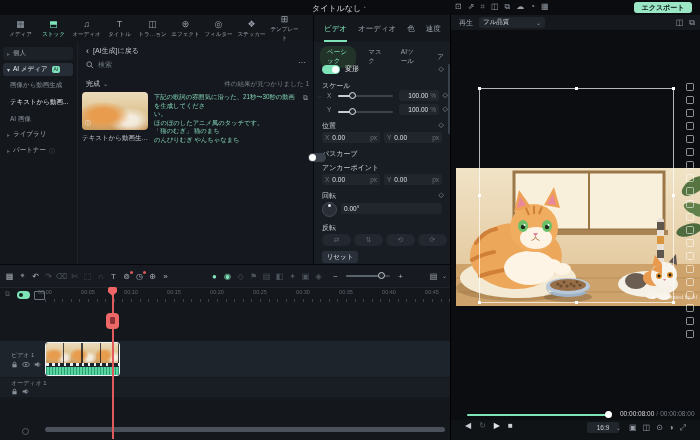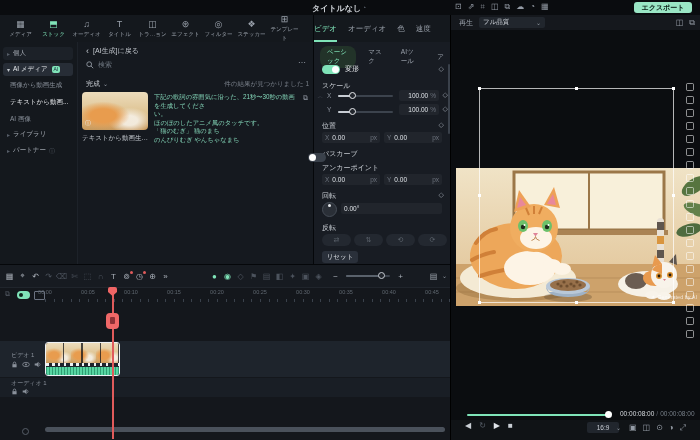--- a/index.html
+++ b/index.html
@@ -78,21 +78,21 @@
      linear-gradient(180deg,#ecdcbc 0%,#dec392 55%,#c8995c 100%);}
   .wave{background:repeating-linear-gradient(90deg,#2f9e73 0 1px,#57d6a2 1px 3px);}
   svg{display:block;}
 </style>
 </head>
 <body>
 
 <div class="app">
 
   <div class="abs titlebar">
-    <span class="abs t8" style="left:312px;top:3px;color:#d3d7dc;font-weight:bold;">タイトルなし</span>
+    <span class="abs t8" style="left:312px;top:3px;color:#d3d7dc;">タイトルなし</span>
     <span class="abs ic dim" style="left:362px;top:4px;font-size:7px;">◔</span>
     <div class="abs row" style="left:455px;top:3px;gap:6px;">
       <span class="ic">⊡</span>
       <span class="ic">⇗</span>
       <span class="ic">⌗</span>
       <span class="ic">◫</span>
       <span class="ic">⧉</span>
       <span class="ic">☁</span>
       <span class="ic">◔</span>
       <span class="ic">▦</span>
@@ -193,21 +193,21 @@
         <div>下記の歌詞の雰囲気に沿った、21秒〜30秒の動画を生成してくださ</div>
         <div>い。</div>
         <div>ほのぼのしたアニメ風のタッチです。</div>
         <div>「猫のむぎ」 猫のまち</div>
         <div>のんびりむぎ やんちゃなまち</div>
       </div>
       <span class="abs ic" style="right:6px;top:52px;font-size:7px;">⧉</span>
     </div>
   </div>
 
-  <div class="abs itabs row" style="">
+  <div class="abs itabs row" style="padding-left:10px;">
     <span class="itab on">ビデオ</span>
     <span class="itab">オーディオ</span>
     <span class="itab">色</span>
     <span class="itab">速度</span>
   </div>
 
   <div class="abs ibody">
     <div class="abs row" style="left:6px;top:4px;gap:5px;">
       <span class="pill on">ベーシック</span>
       <span class="pill">マスク</span>

